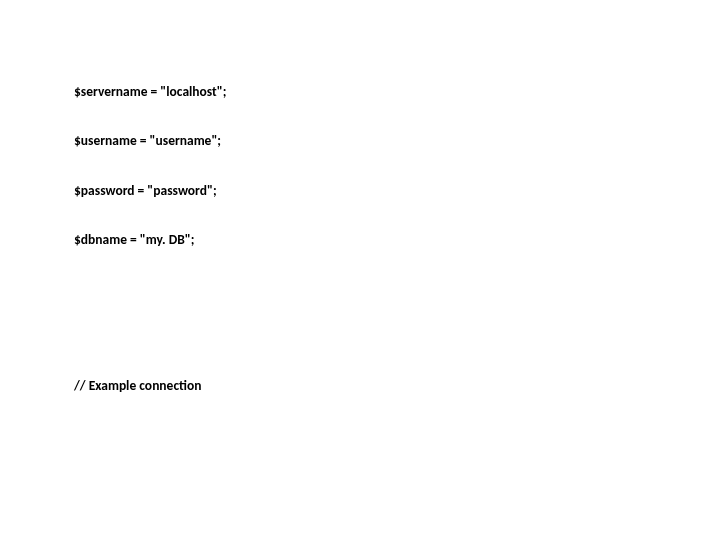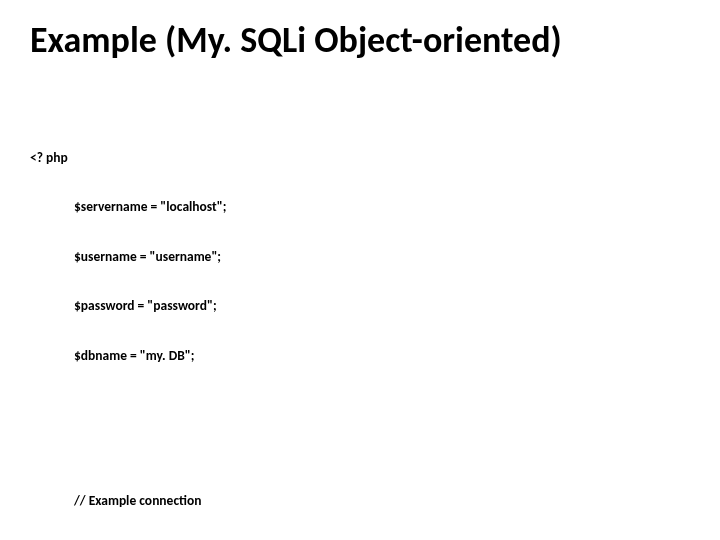--- a/index.html
+++ b/index.html
@@ -31,25 +31,23 @@
     white-space: pre;
     color: #000000;
   }
   .indent1 { padding-left: 44px; }
   .block { margin-bottom: 14px; }
 </style>
 </head>
 <body>
 
 <div class="slide">
-  <h1 class="title">Example (My. SQLi Object-oriented)</h1>
 
   <div class="code">
     <div class="block">
-      <div>&lt;? php</div>
       <div class="indent1">$servername = "localhost";</div>
       <div class="indent1">$username = "username";</div>
       <div class="indent1">$password = "password";</div>
       <div class="indent1">$dbname = "my. DB";</div>
     </div>
 
     <div class="block">
       <div class="indent1">// Example connection</div>
       
       

